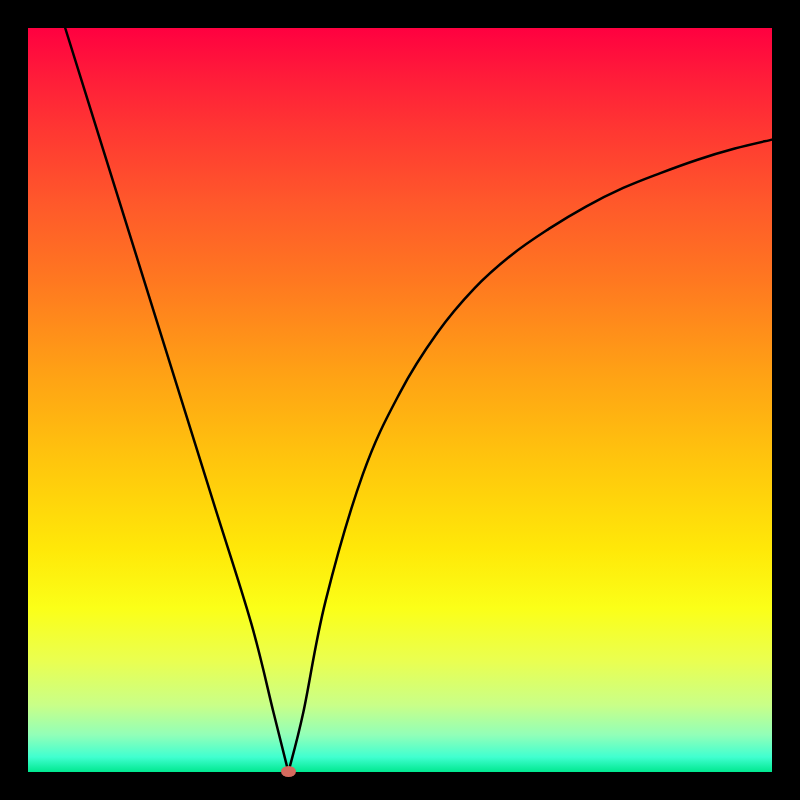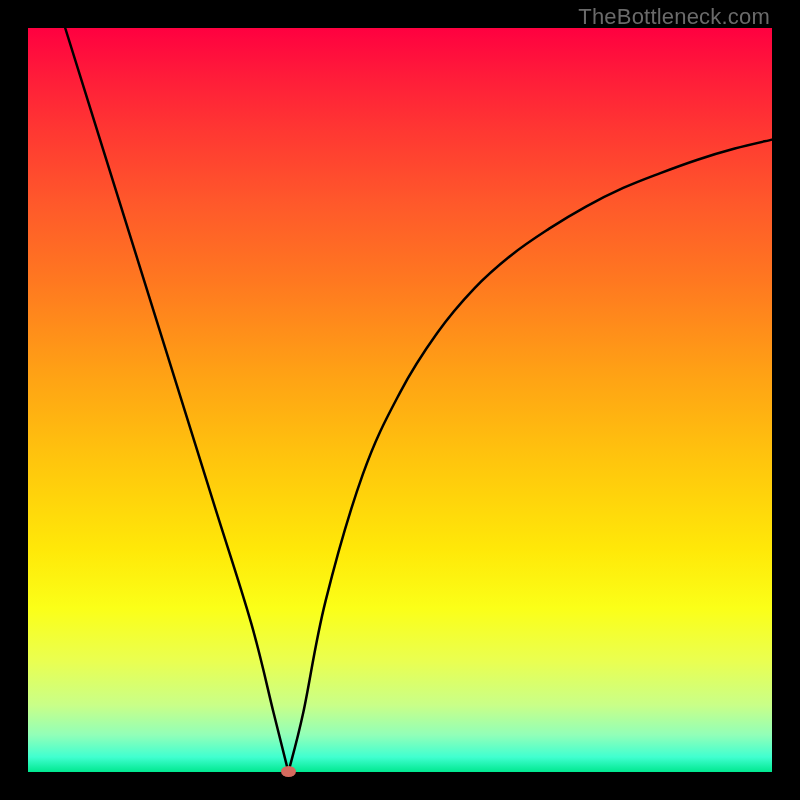--- a/index.html
+++ b/index.html
@@ -53,21 +53,20 @@
     width: 15px;
     height: 11px;
     border-radius: 50% / 50%;
     background: #d46a5e;
   }
 </style>
 </head>
 <body>
 
 <div class="frame">
-  <div class="watermark">TheBottleneck.com</div>
   <div class="plot-area">
     <svg class="curve" viewBox="0 0 744 744" preserveAspectRatio="none">
       <path id="left-path" fill="none" stroke="#000" stroke-width="2.5" stroke-linecap="round" stroke-linejoin="round" d="M 37.2 0 C 43.90 21.43, 61.01 76.19, 74.40 119.04 C 87.79 161.89, 98.21 195.23, 111.60 238.08 C 124.99 280.93, 135.41 314.27, 148.80 357.12 C 162.19 399.97, 172.61 433.31, 186.00 476.16 C 199.39 519.01, 212.49 557.70, 223.20 595.20 C 233.91 632.70, 238.82 657.70, 245.52 684.48 C 252.22 711.26, 257.72 733.29, 260.40 744.00"></path>
       <path id="right-path" fill="none" stroke="#000" stroke-width="2.5" stroke-linecap="round" stroke-linejoin="round" d="M 260.4 744 C 263.08 733.29, 268.58 715.28, 275.28 684.48 C 281.98 653.68, 286.89 615.73, 297.60 572.88 C 308.31 530.03, 321.41 483.90, 334.80 446.40 C 348.19 408.90, 358.61 390.00, 372.00 364.56 C 385.39 339.12, 395.81 323.79, 409.20 305.04 C 422.59 286.29, 433.01 274.46, 446.40 260.40 C 459.79 246.34, 470.21 237.63, 483.60 226.92 C 496.99 216.21, 507.41 209.58, 520.80 200.88 C 534.19 192.18, 544.61 185.93, 558.00 178.56 C 571.39 171.19, 581.81 165.99, 595.20 159.96 C 608.59 153.93, 619.01 150.17, 632.40 145.08 C 645.79 139.99, 656.21 136.11, 669.60 131.69 C 682.99 127.27, 693.41 124.14, 706.80 120.53 C 720.19 116.91, 737.30 113.21, 744.00 111.60"></path>
     </svg>
     <div class="marker" id="marker" style="left: 252.9px; top: 738px; background: rgb(212, 106, 94);"></div>
   </div>
 </div>
 
 </body></html>

